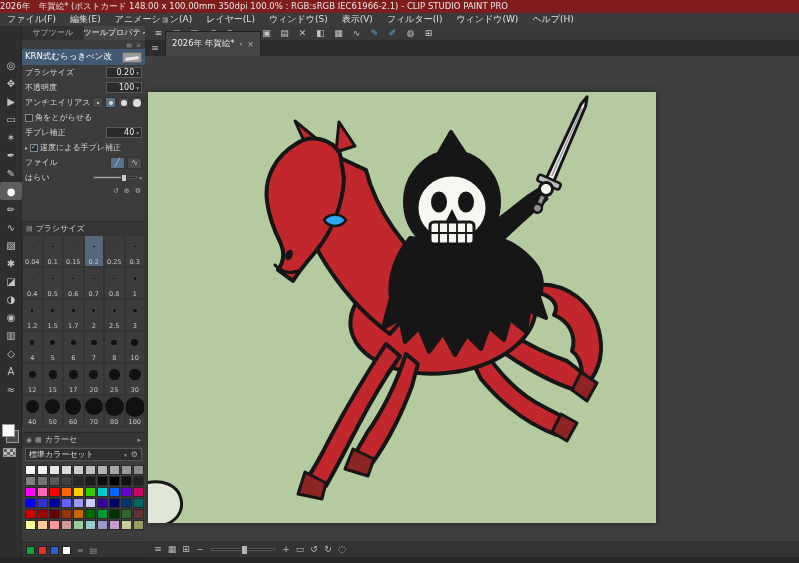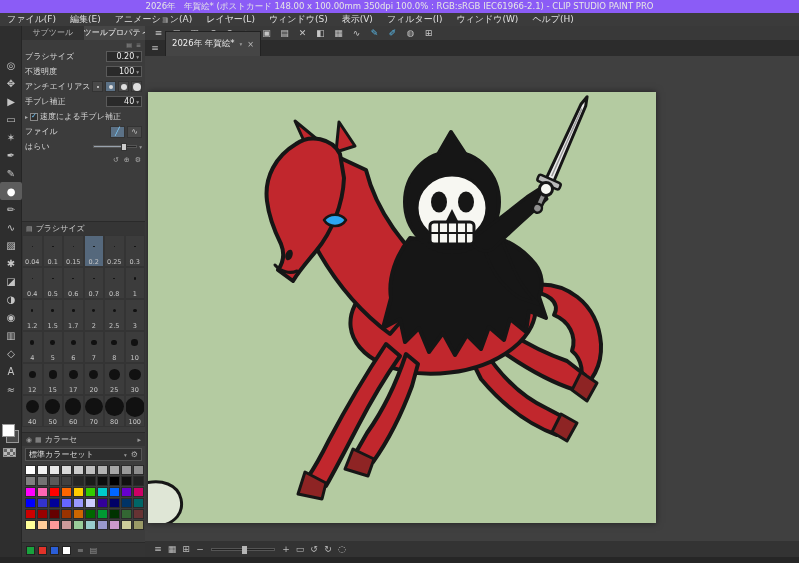--- a/index.html
+++ b/index.html
@@ -1,18 +1,18 @@
 <!DOCTYPE html>
 <html style="--canvas-green: #b4cba1; --horse-red: #c1272d; --hoof-red: #8e2424; --ink: #161616; --skull-white: #f7f7f2; --eye-blue: #2da7f2; --blade: #ececec; --guard: #b9b9b9; --grip: #8f8f8f; --sketch: #dfe6d6;"><head>
 <meta charset="utf-8">
 <style>
 *{margin:0;padding:0;box-sizing:border-box}
 html,body{width:799px;height:563px;overflow:hidden}
 body{background:#262626;font-family:"DejaVu Sans","Liberation Sans",sans-serif;color:#ddd;position:relative}
-.titlebar{height:13px;background:#8b5cf6;color:#e6e6e6;font-size:8.5px;line-height:13px;text-align:center;white-space:nowrap;overflow:hidden}
+.titlebar{height:13px;background:#7f1d1d;color:#e6e6e6;font-size:8.5px;line-height:13px;white-space:nowrap;overflow:hidden}
 .menubar{height:13px;background:#3b3b3b;display:flex;align-items:center;font-size:9px;color:#e0e0e0;}
 .menu-item{padding:0 7px;cursor:default;white-space:nowrap}
 .main{display:flex;height:531px}
 
 .toolstrip{width:22px;background:#2e2e2e;border-right:1px solid #252525;padding-top:30px;position:relative;flex:none}
 .tool{width:22px;height:18px;display:flex;align-items:center;justify-content:center;font-size:10px;color:#c4c4c4}
 .tool.selected{background:#5d5d5d;color:#fff;border-radius:2px}
 .colorwells{position:absolute;left:0;top:396px;width:22px;height:46px}
 .well{position:absolute;border:1px solid #999}
 .well.sub{left:6px;top:8px;width:13px;height:13px;background:#4a4a4a}
@@ -191,20 +191,24 @@
 
     <div class="panel tp">
       <div class="tp-tabs">
         <div class="tp-tab">サブツール</div>
         <div class="tp-tab active">ツールプロパティ</div>
       </div>
       <div class="tp-mini">
         <span>▤</span>
         <span>≡</span>
       </div>
+      <div class="brushname">
+        <span class="nm">KRN式むらっきぺン改</span>
+        <span class="thumb"></span>
+      </div>
 
       <div class="row">
         <span class="lbl">ブラシサイズ</span>
         <span class="valbox">
           <span>0.20</span>
           <span class="dd">▾</span>
         </span>
       </div>
 
       <div class="row">
@@ -224,20 +228,24 @@
             <span class="aadot" style="width:4px;height:4px"></span>
           </span>
         <span class="aabtn">
             <span class="aadot" style="width:6px;height:6px"></span>
           </span>
         <span class="aabtn">
             <span class="aadot" style="width:8px;height:8px"></span>
           </span>
       </div>
 
+      <div class="row">
+        <span class="checkbox"></span>
+        <span class="lbl">角をとがらせる</span>
+      </div>
 
       <div class="row">
         <span class="lbl">手ブレ補正</span>
         <span class="valbox">
           <span>40</span>
           <span class="dd">▾</span>
         </span>
       </div>
 
       <div class="row">

